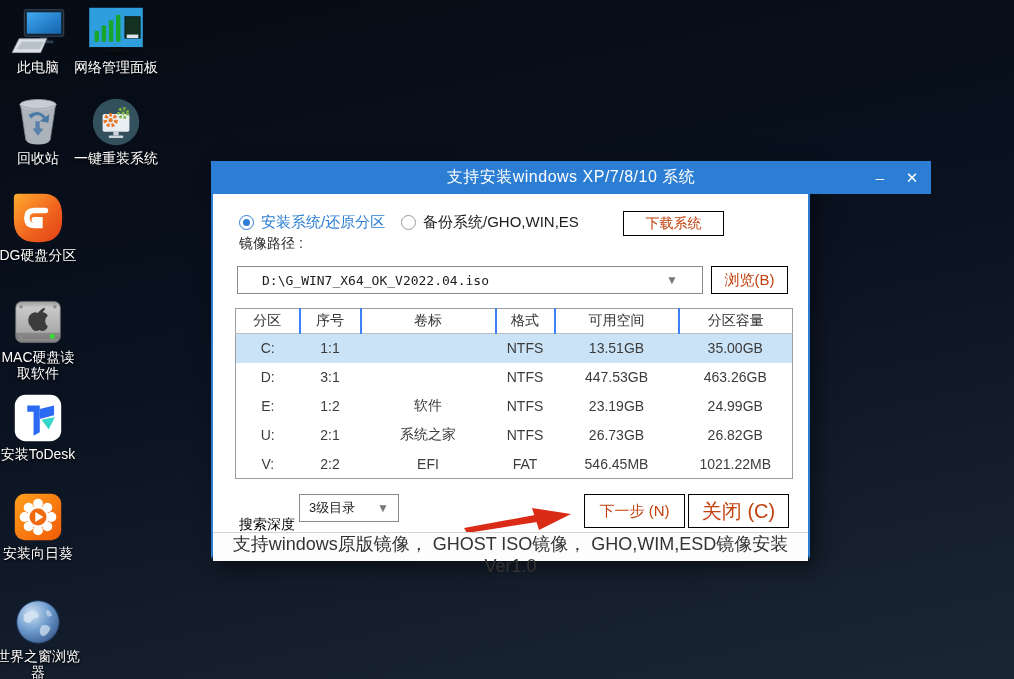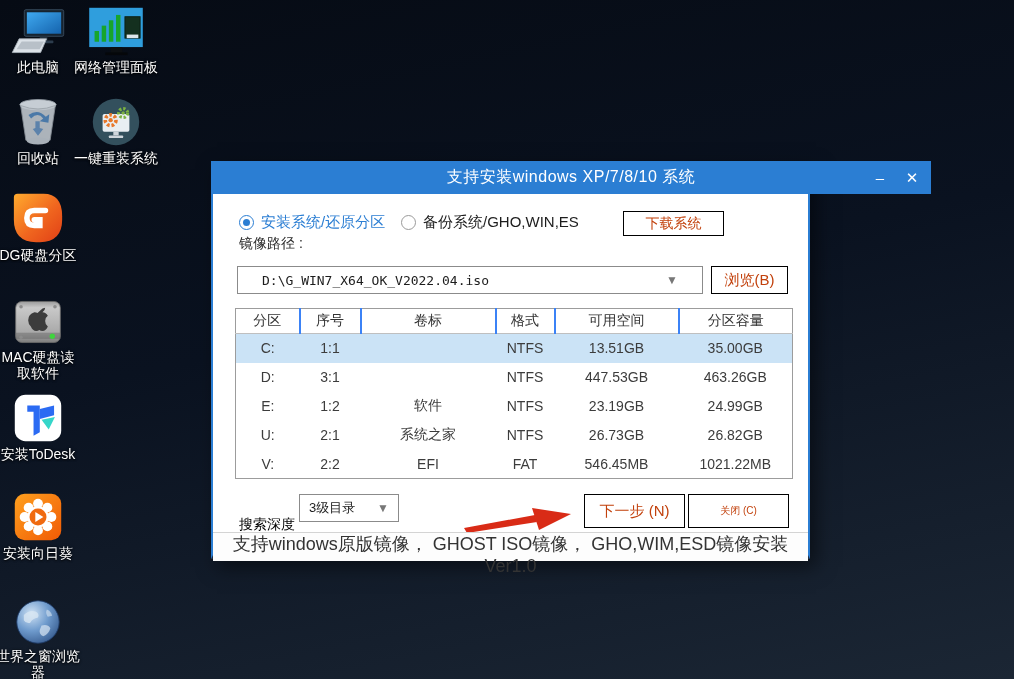--- a/index.html
+++ b/index.html
@@ -75,21 +75,21 @@
     height:25px; font-weight:normal; color:#333; background:#fff;
     border-bottom:1px solid #bfbfbf; border-right:2px solid #3b82f6;
   }
   .ptable th:last-child { border-right:none; }
   .ptable td { height:29px; text-align:center; }
   .ptable tr.sel td { background:var(--selected_row,#cce4f6); }
 
   .depth-label { position:absolute; left:26px; top:339px; font-size:14px; color:#000000;margin-top:14px; }
   .combo-depth { left:86px; top:331px; width:100px; height:28px; padding:0 9px; font-size:13px; color:#1c1c1c;justify-content:center; }
   .btn-next { position:absolute; left:333px; top:331px; width:101px; height:34px; font-size:15px;margin-left:38px; }
-  .btn-close2 { position:absolute; left:475px; top:331px; width:101px; height:34px; font-size:10px; }
+  .btn-close2 { position:absolute; left:475px; top:331px; width:101px; height:34px; font-size:20px; }
 
   .red-arrow { position:absolute; left:248px; top:342px; width:118px; height:28px; }
 
   .footer {
     position:absolute; left:0px; top:369px; width:595px; height:29px;
     border-top:1px solid #d4d4d4; background:#fdfdfd;
     text-align:center; line-height:22px; font-size:18px; color:#333;
   }
 </style>
 </head>

